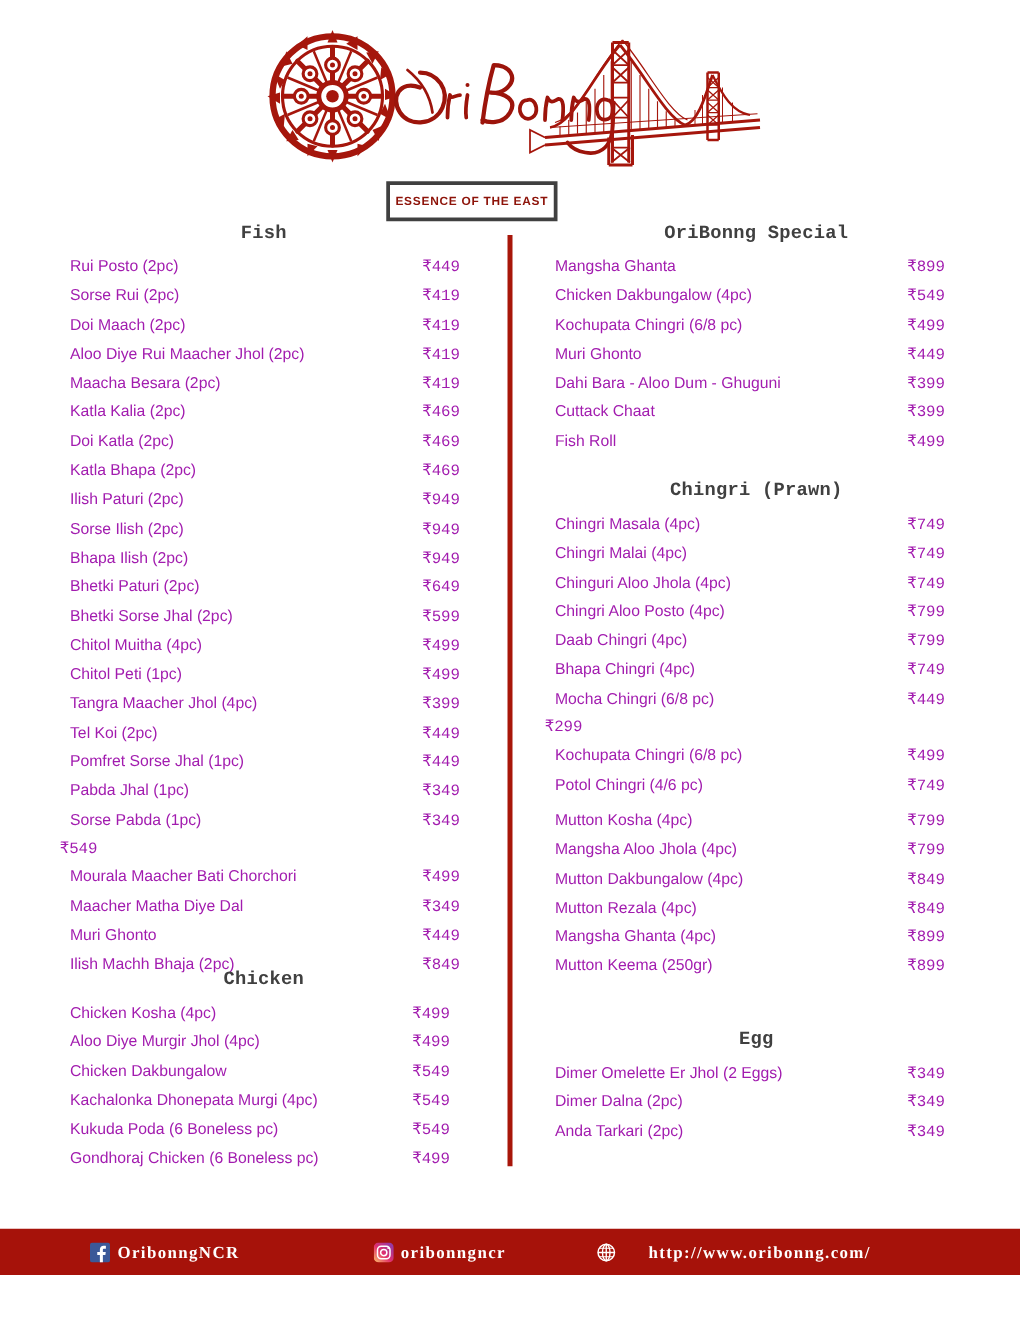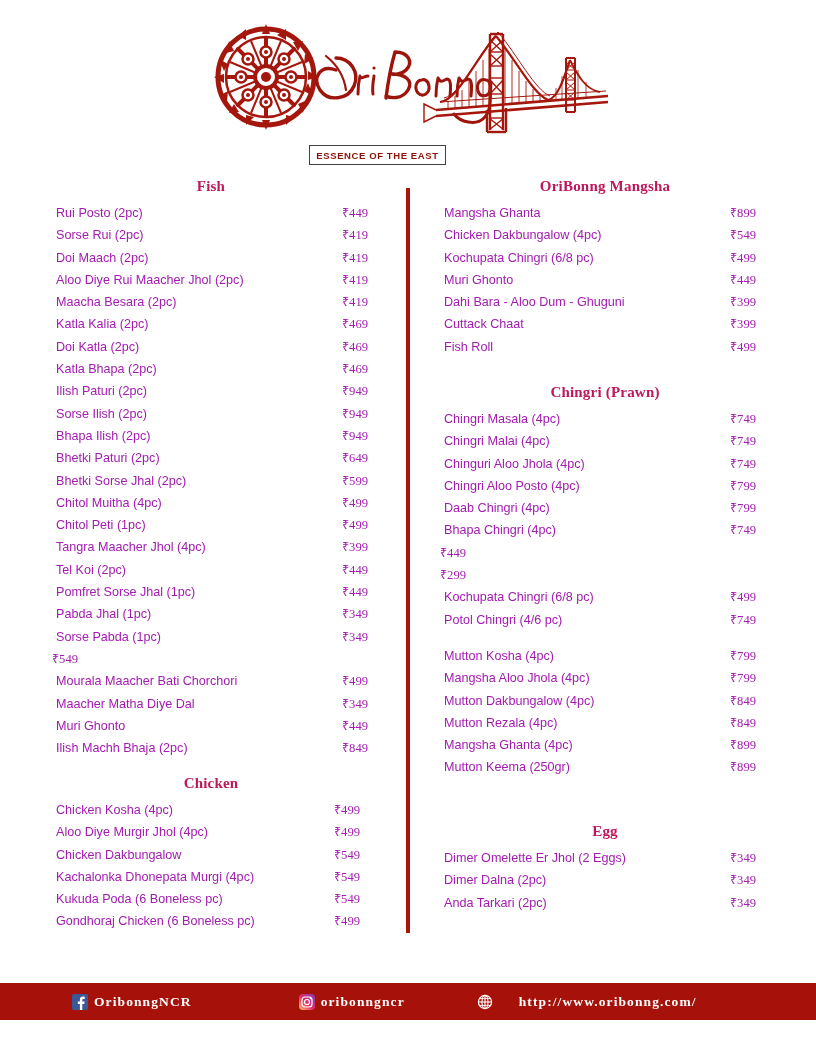--- a/index.html
+++ b/index.html
@@ -26,22 +26,22 @@
     width: 410px;
     height: 120px;
   }
   .logo-svg { display: block; }
 
   .essence-badge {
     position: absolute;
     left: 309px;
     top: 145px;
     width: 137px;
-    height: 20px;
-    border: 1px solid #404040;
+    height: 32px;
+    border: 3px solid #404040;
     display: flex;
     align-items: center;
     justify-content: center;
     background: #ffffff;
   }
   .essence-badge span {
     font-size: 9.5px;
     font-weight: bold;
     letter-spacing: 0.6px;
     color: #8d1309;
@@ -70,41 +70,41 @@
   }
   .col-left  { left: 36px;  width: 350px; }
   .col-right { left: 430px; width: 350px; }
 
   .section { margin-bottom: 0; }
 
   .section-title {
     text-align: center;
     font-size: 15px;
     font-weight: bold;
-    color: #be185d;
-    font-family: Liberation Serif, serif;
+    color: #404040;
+    font-family: Liberation Mono, monospace;
     letter-spacing: 0.2px;
   }
 
   .items { list-style: none; }
 
   .item {
     display: flex;
     align-items: baseline;
     font-size: 12.6px;
     color: #a21caf;
     line-height: 22.3px;
     font-family: "Liberation Sans", sans-serif;
   }
   .item-name { flex: 1 1 auto; white-space: nowrap; }
   .item-price {
     flex: 0 0 auto;
     text-align: right;
     white-space: nowrap;
-    font-family: Liberation Serif, serif;
+    font-family: Liberation Mono, monospace;
   }
 
   
   .sec-fish    .item-name { padding-left: 20px; }
   .sec-fish    .item-price { width: 60px; padding-right: 18px; }
 
   .sec-chicken .item-name { padding-left: 20px; }
   .sec-chicken .item-price { width: 60px; padding-right: 26px; }
 
   .sec-special .item-name { padding-left: 14px; }
@@ -499,21 +499,21 @@
             <span class="item-name">Gondhoraj Chicken (6 Boneless pc)</span>
             <span class="item-price">₹499</span>
           </li>
         </ul>
     </div>
   </div>
 
   <div class="col col-right">
 
     <div class="section sec-special">
-      <div class="section-title">OriBonng Mangsha</div>
+      <div class="section-title">OriBonng Special</div>
       <ul class="items">
           <li class="item">
             <span class="item-name">Mangsha Ghanta</span>
             <span class="item-price">₹899</span>
           </li>
           <li class="item">
             <span class="item-name">Chicken Dakbungalow (4pc)</span>
             <span class="item-price">₹549</span>
           </li>
           <li class="item">
@@ -560,20 +560,21 @@
           </li>
           <li class="item">
             <span class="item-name">Daab Chingri (4pc)</span>
             <span class="item-price">₹799</span>
           </li>
           <li class="item">
             <span class="item-name">Bhapa Chingri (4pc)</span>
             <span class="item-price">₹749</span>
           </li>
           <li class="item">
+            <span class="item-name">Mocha Chingri (6/8 pc)</span>
             <span class="item-price">₹449</span>
           </li>
           <li class="item">
             <span class="item-price">₹299</span>
           </li>
           <li class="item">
             <span class="item-name">Kochupata Chingri (6/8 pc)</span>
             <span class="item-price">₹499</span>
           </li>
           <li class="item">

